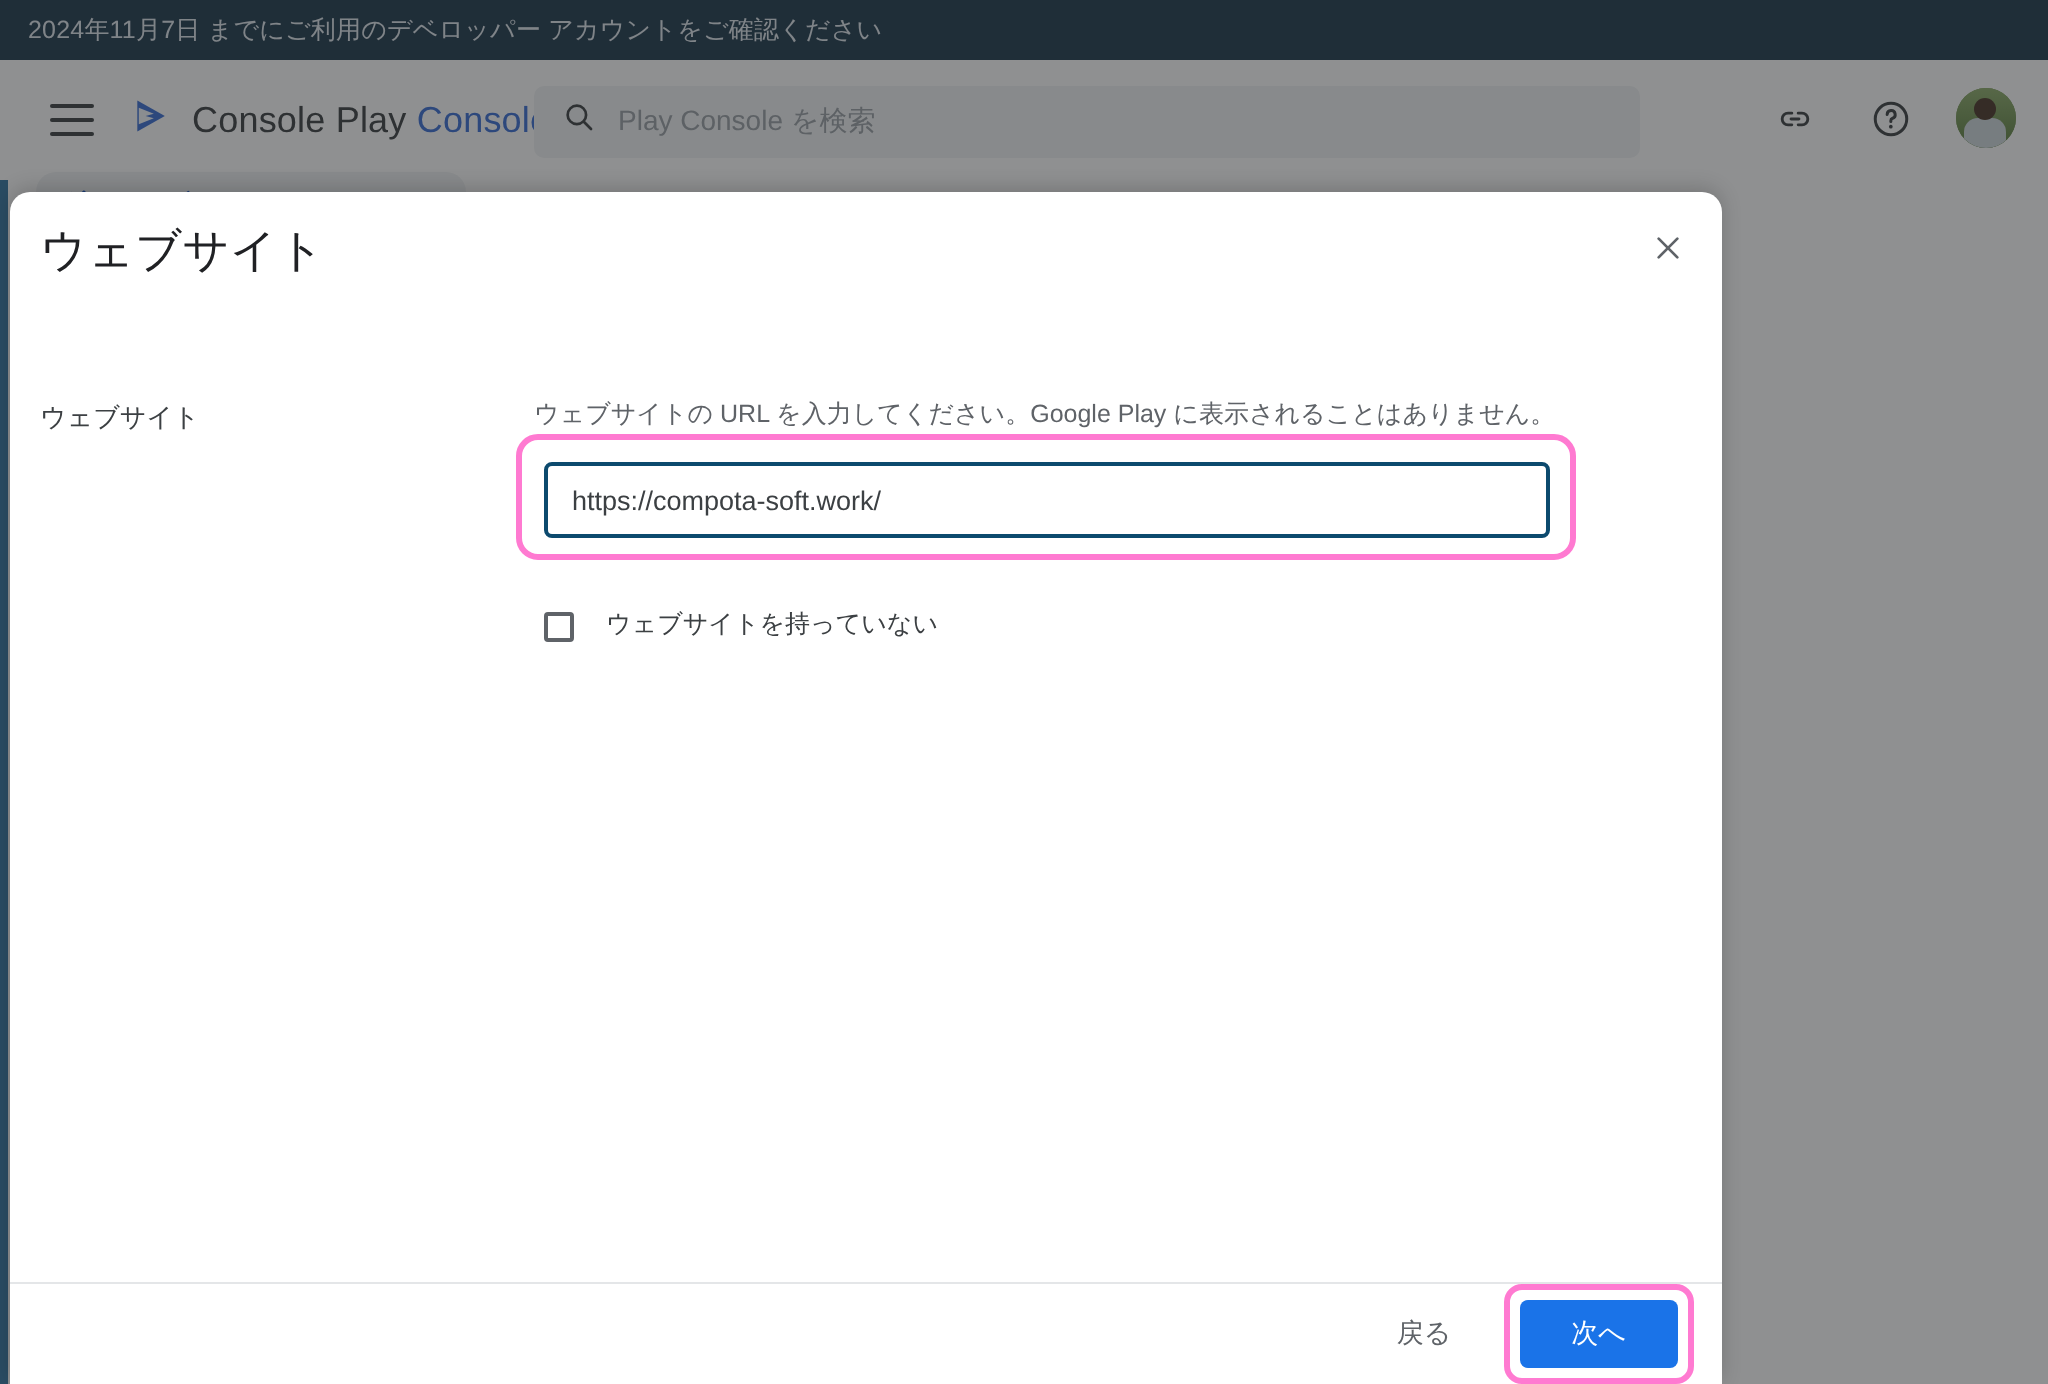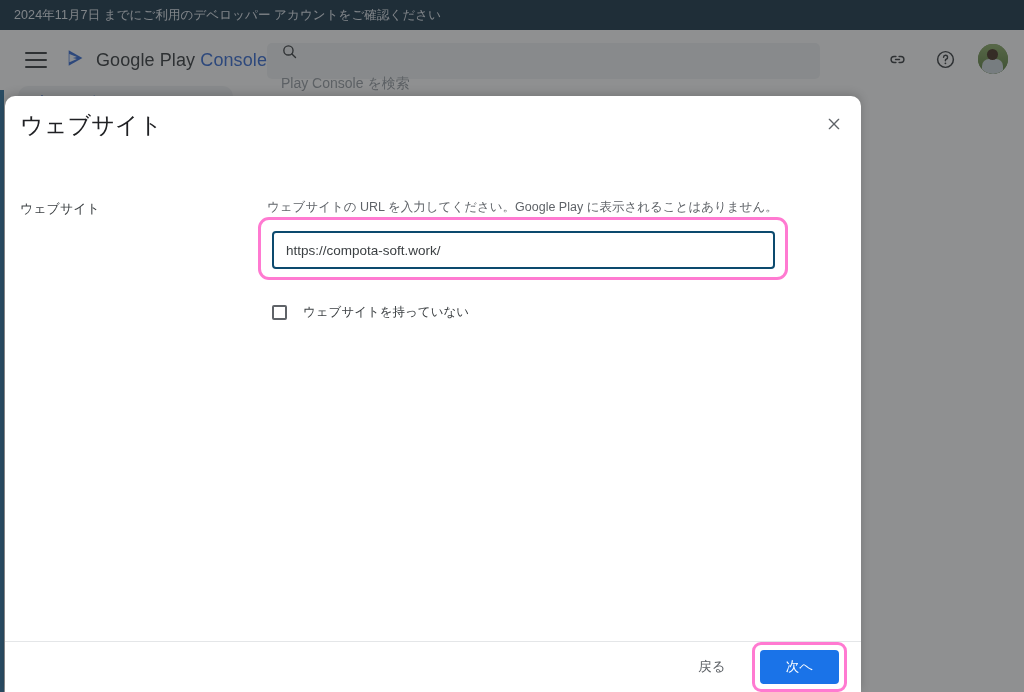--- a/index.html
+++ b/index.html
@@ -90,25 +90,24 @@
 
   .search-wrap {
     position: absolute;
     left: 267px;
     top: 13px;
     width: 553px;
     height: 36px;
     background: #f1f3f4;
     border-radius: 5px;
     display: flex;
-    align-items: flex-start;
+    align-items: center;
     padding: 0 14px;
     gap: 11px;
     cursor: text;
-    flex-direction: column;
   }
   .search-placeholder {
     color: #9aa0a6;
     font-size: 14px;
     white-space: nowrap;
   }
 
   .top-actions {
     position: absolute;
     right: 16px;
@@ -259,21 +258,21 @@
     color: #3c4043;
     font-family: "Liberation Sans", "DejaVu Sans", sans-serif;
     outline: none;
   }
 
   .check-row {
     position: absolute;
     left: 267px;
     top: 208px;
     display: flex;
-    align-items: center;
+    align-items: flex-end;
     gap: 16px;
     cursor: pointer;
   }
   .checkbox {
     width: 15px;
     height: 15px;
     border: 2px solid #5f6368;
     border-radius: 2px;
     background: #fff;
   }
@@ -362,21 +361,21 @@
           <span></span>
       </div>
 
       <div class="brand">
         <span class="brand-mark">
           <svg width="22" height="22" viewBox="0 0 24 24" aria-hidden="true">
             <path d="M4 3.5 L19 12 L4 20.5 Z" fill="#3b6fd4"></path>
             <path d="M4.8 7.5 L13 10.8 L8.5 12 L13 13.2 L4.8 16.5 Z" fill="#ffffff" opacity="0.95"></path>
           </svg>
         </span>
-        <span class="brand-text"><span>Google Play</span> <span class="console">Console</span></span>
+        <span class="brand-text"><span>Console Play</span> <span class="console">Console</span></span>
       </div>
 
       <div class="search-wrap">
         <span>
           <svg width="17" height="17" viewBox="0 0 24 24" aria-hidden="true">
             <circle cx="10.5" cy="10.5" r="6.5" fill="none" stroke="#3c4043" stroke-width="1.9"></circle>
             <line x1="15.4" y1="15.4" x2="20.5" y2="20.5" stroke="#3c4043" stroke-width="1.9" stroke-linecap="round"></line>
           </svg>
         </span>
         <span class="search-placeholder">Play Console を検索</span>

